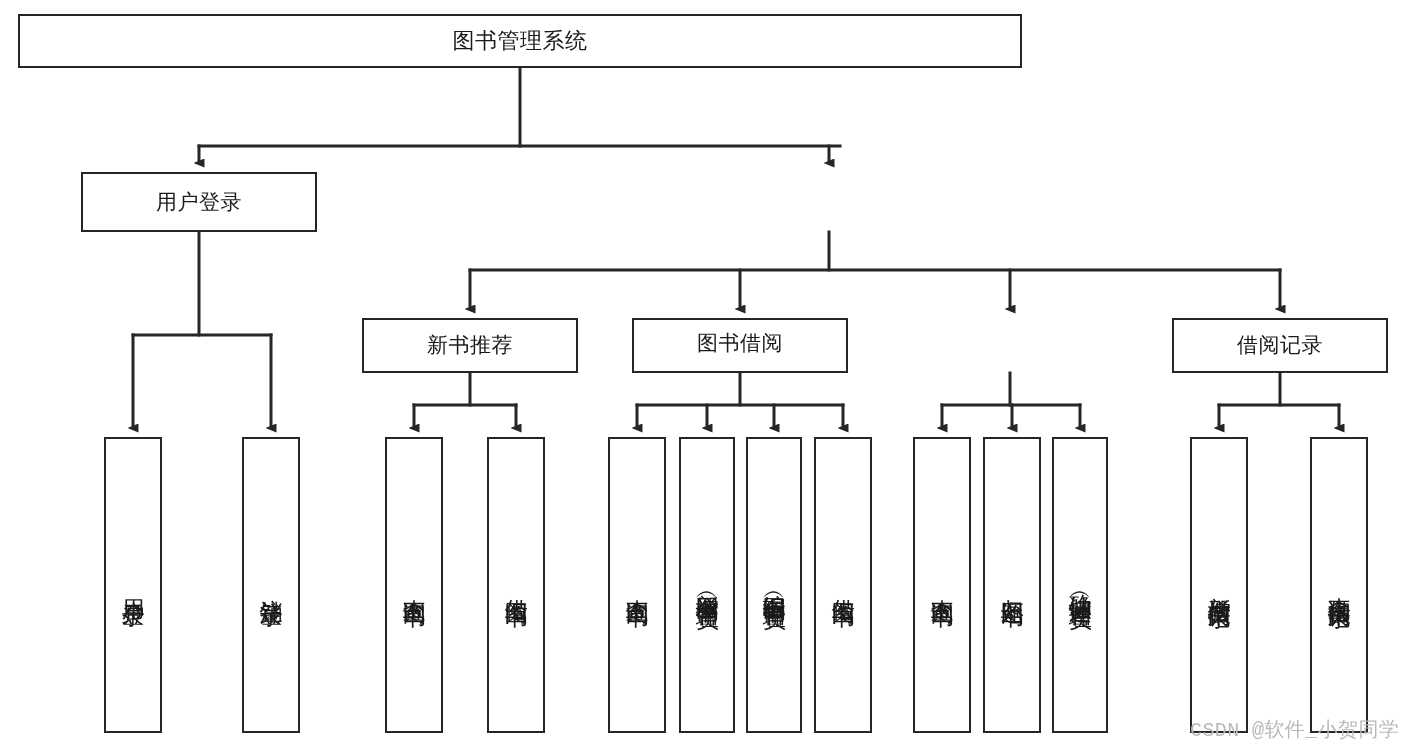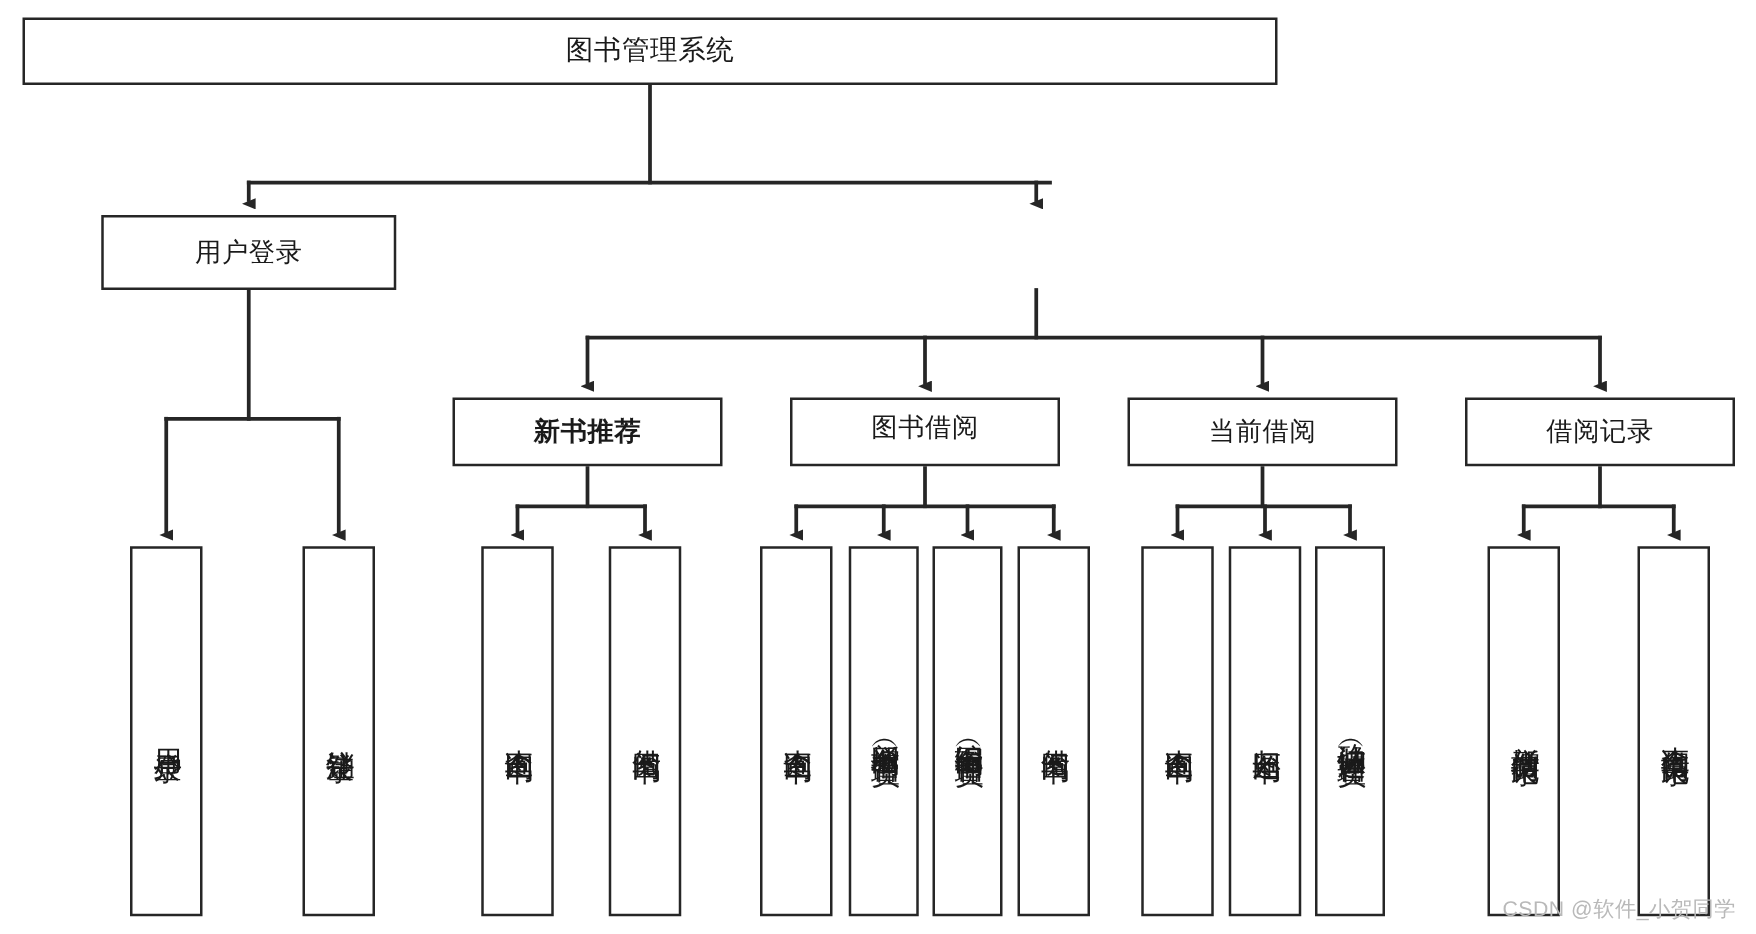--- a/index.html
+++ b/index.html
@@ -57,26 +57,25 @@
     text-orientation: upright;
     font-size: 23px;
     line-height: 1.02;
     letter-spacing: 2px;
     white-space: nowrap;
   }
   .watermark {
     position: absolute;
     left: 1190px;
     top: 716px;
-    font-size: 17px;
+    font-size: 20px;
     color: #b9b9b9;
     white-space: nowrap;
     letter-spacing: 0.4px;
-    font-family: Liberation Sans, sans-serif;
-    margin-left: 12px;
+    font-family: Liberation Mono, monospace;
   }
 </style>
 </head>
 <body>
 
 <div id="canvas">
 
   <svg class="wires" viewBox="0 0 1405 747" xmlns="http://www.w3.org/2000/svg">
     <defs>
       <marker id="arrow" markerWidth="9" markerHeight="11" refX="1.5" refY="5.5" orient="auto" markerUnits="userSpaceOnUse">
@@ -128,28 +127,25 @@
   </svg>
 
   <div class="node horiz root" style="left:18px;top:14px;width:1004px;height:54px;">
     <span class="lbl">图书管理系统</span>
   </div>
 
   <div class="node horiz" style="left:81px;top:172px;width:236px;height:60px;">
     <span class="lbl">用户登录</span>
   </div>
 
-  <div class="node horiz" style="left:362px;top:318px;width:216px;height:55px;font-weight:bold;">
+  <div class="node horiz" style="left:362px;top:318px;width:216px;height:55px;">
     <span class="lbl">新书推荐</span>
   </div>
   <div class="node horiz" style="left:632px;top:318px;width:216px;height:55px;font-family:Liberation Mono, monospace;">
     <span class="lbl">图书借阅</span>
-  </div>
-  <div class="node horiz" style="left:902px;top:318px;width:216px;height:55px;">
-    <span class="lbl">当前借阅</span>
   </div>
   <div class="node horiz" style="left:1172px;top:318px;width:216px;height:55px;justify-content:center;">
     <span class="lbl">借阅记录</span>
   </div>
 
   <div class="node vert" style="left:104px;top:437px;width:58px;height:296px;">
     <span class="lbl">用户登录</span>
   </div>
   <div class="node vert" style="left:242px;top:437px;width:58px;height:296px;">
     <span class="lbl">注销登录</span>

